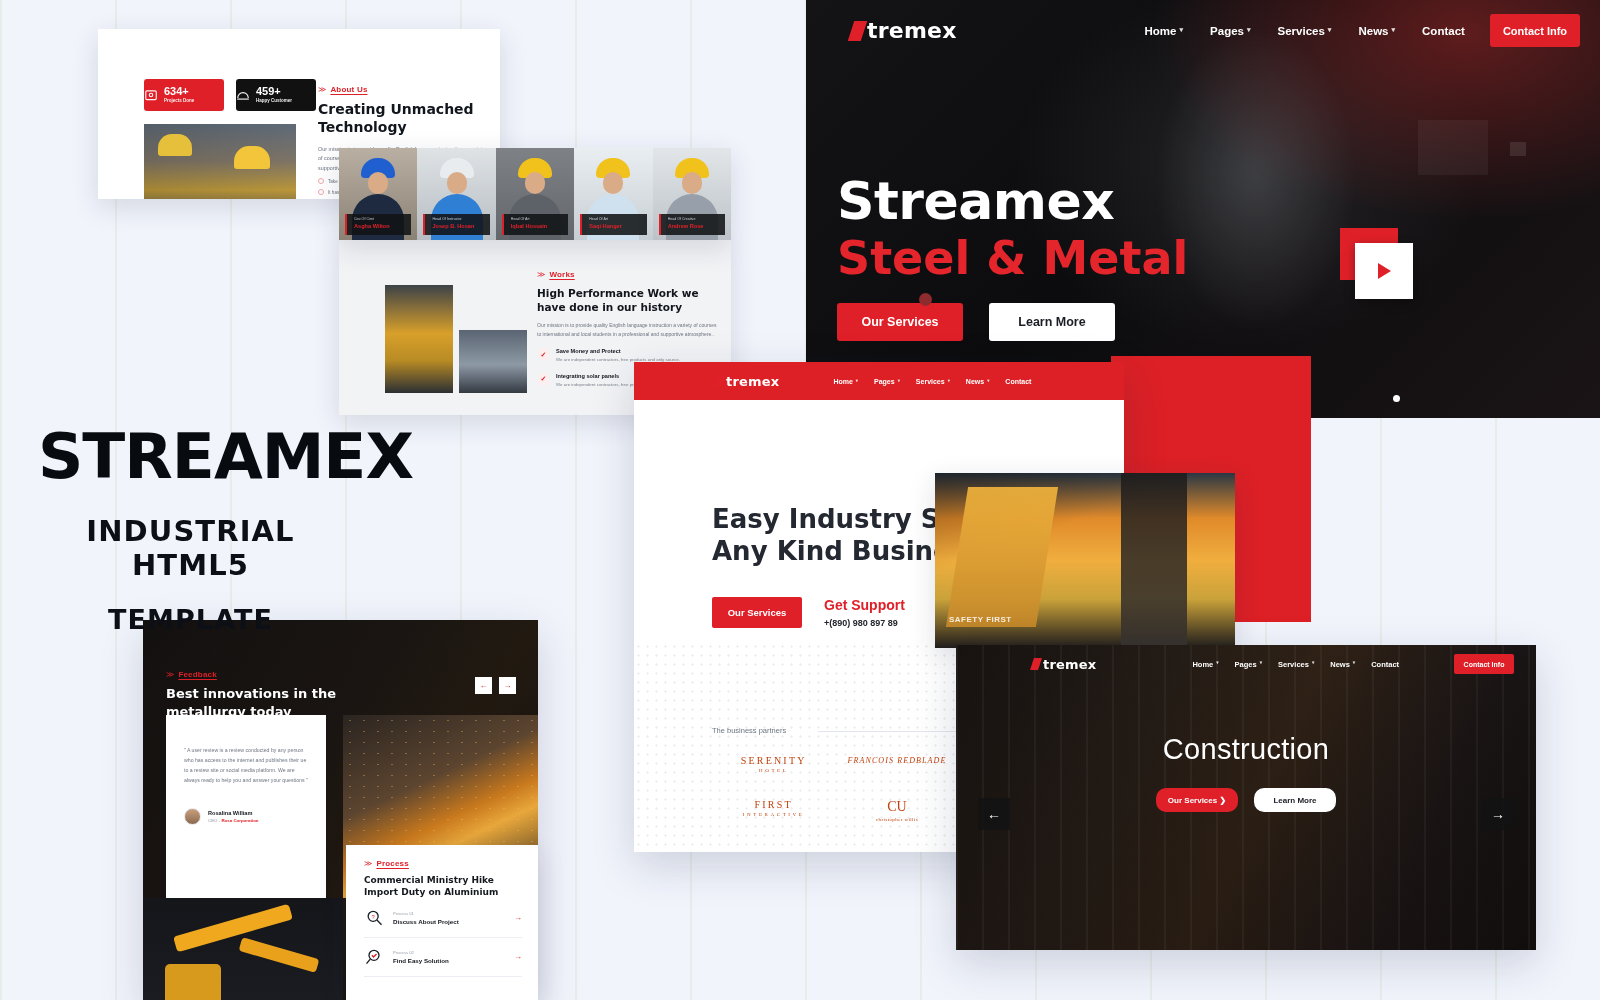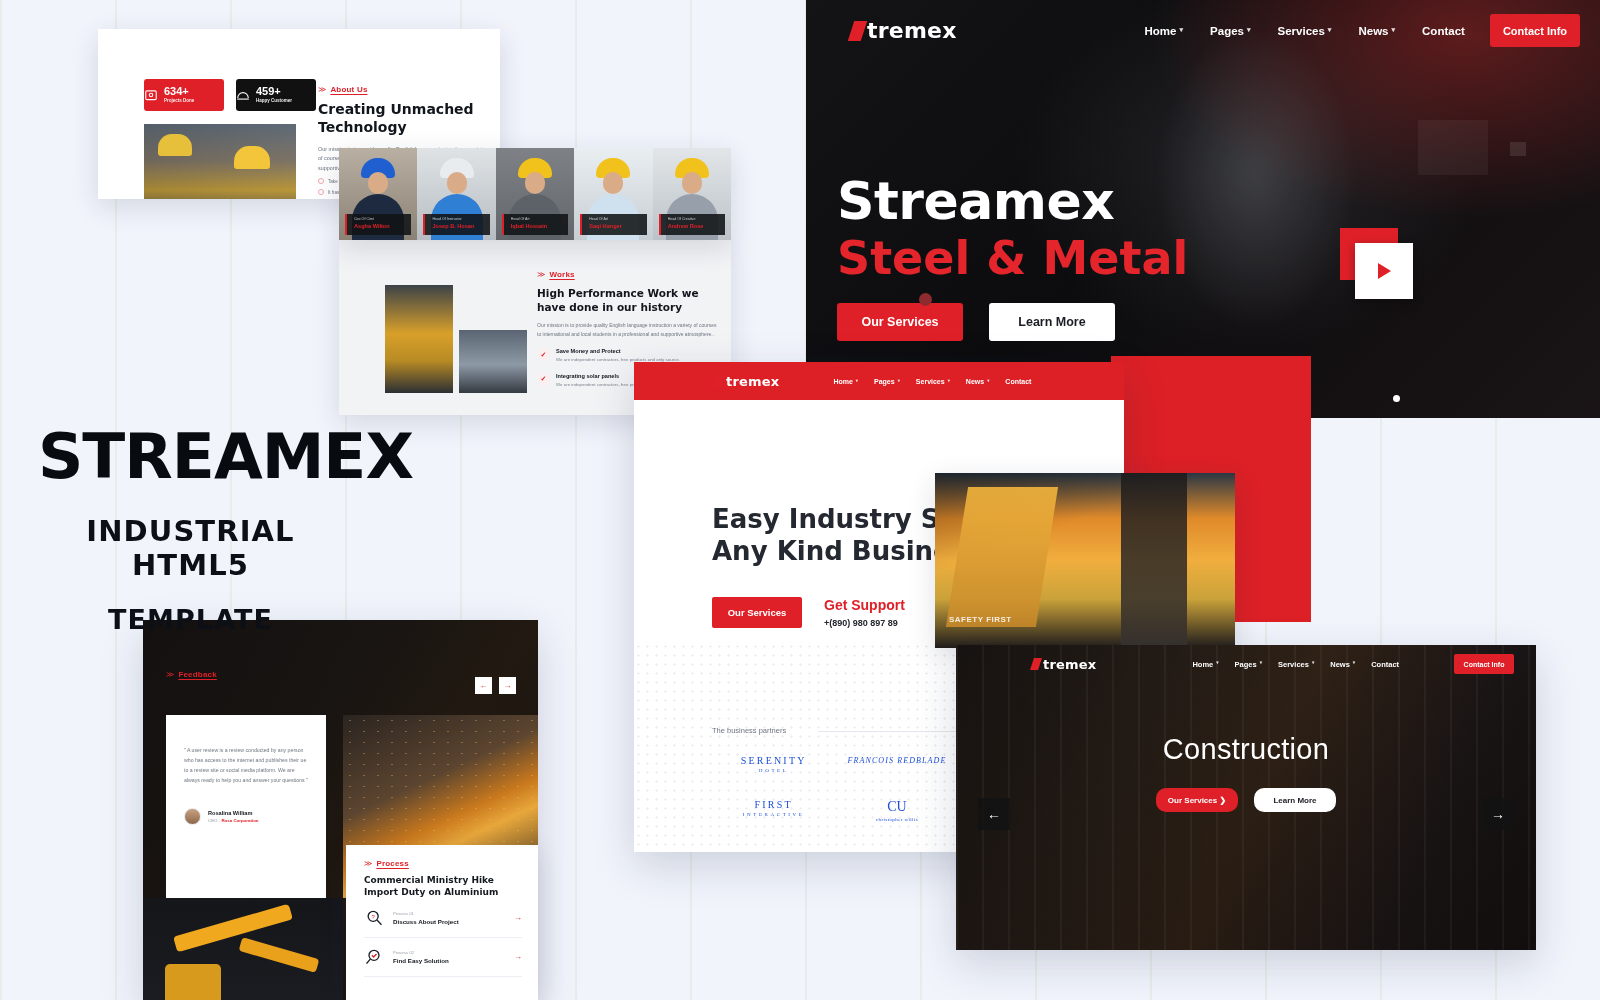--- a/index.html
+++ b/index.html
@@ -198,21 +198,21 @@
   #easy-btn { width: 90px; height: 31px; border-radius: 2px; font-size: 9.5px; }
   .easy-support-l { font-size: 14px; font-weight: 800; color: #e02028; }
   .easy-support-n { font-size: 9px; font-weight: 800; color: #22262d; margin-top: 5px; }
   .easy-dots { position: absolute; left: 0; right: 0; bottom: 0; height: 210px;
     background-image: radial-gradient(rgba(120,130,150,.16) 1px, transparent 1.2px);
     background-size: 9px 9px; opacity: .75; }
   .partners { position: absolute; left: 78px; top: 364px; width: 370px; }
   .partners-l { font-size: 7.5px; color: #6e7682; }
   .partners-rule { position: absolute; left: 106px; right: 0; top: 5px; height: 1px; background: #e3e6ec; }
   .partner-grid { display: grid; grid-template-columns: repeat(3, 1fr); row-gap: 26px; margin-top: 20px; }
-  .p-logo { text-align: center; color: #1d4ed8; }
+  .p-logo { text-align: center; color: #c2410c; }
   .p-main { font-size: 10px; letter-spacing: 2.2px; font-family: "Liberation Serif", serif; }
   .p-sub { font-size: 5px; letter-spacing: 2.6px; margin-top: 2px; font-family: "Liberation Serif", serif; }
   .p-italic { font-size: 8px; font-style: italic; letter-spacing: 1.1px; line-height: 1.45; font-family: "Liberation Serif", serif; }
 
   
   #card-crane { left: 927px; top: 473px; width: 300px; height: 175px; z-index: 5;
     background:
       linear-gradient(160deg, rgba(0,0,0,.35) 0%, transparent 35%),
       linear-gradient(to bottom, #2a3744 0%, #e08a2a 26%, #f0ae3e 50%, #caa23a 72%, #201d1c 100%);
   }
@@ -597,20 +597,21 @@
     <div class="oil-arrow left">←</div>
     <div class="oil-arrow right">→</div>
   </div>
 
   <div class="card shadow-lg" id="card-feedback">
     <div class="fb-head">
       <div class="eyebrow">
         <span class="eyebrow-ico">≫</span>
         <span class="eyebrow-txt">Feedback</span>
       </div>
+      <div class="fb-h">Best innovations in the metallurgy today</div>
     </div>
     <div class="fb-arrows">
       <div class="fb-arrow">←</div>
       <div class="fb-arrow">→</div>
     </div>
     <div class="fb-quote">
       <div class="fb-qt">" A user review is a review conducted by any person who has access to the internet and publishes their ue to a review site or social media platform. We are always ready to help you and answer your questions "</div>
       <div class="fb-person">
         <div class="fb-av"></div>
         <div>

